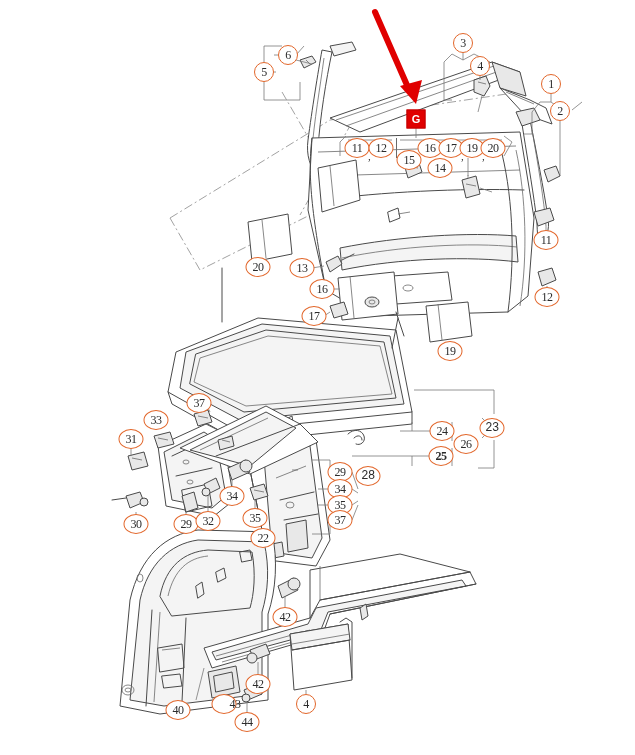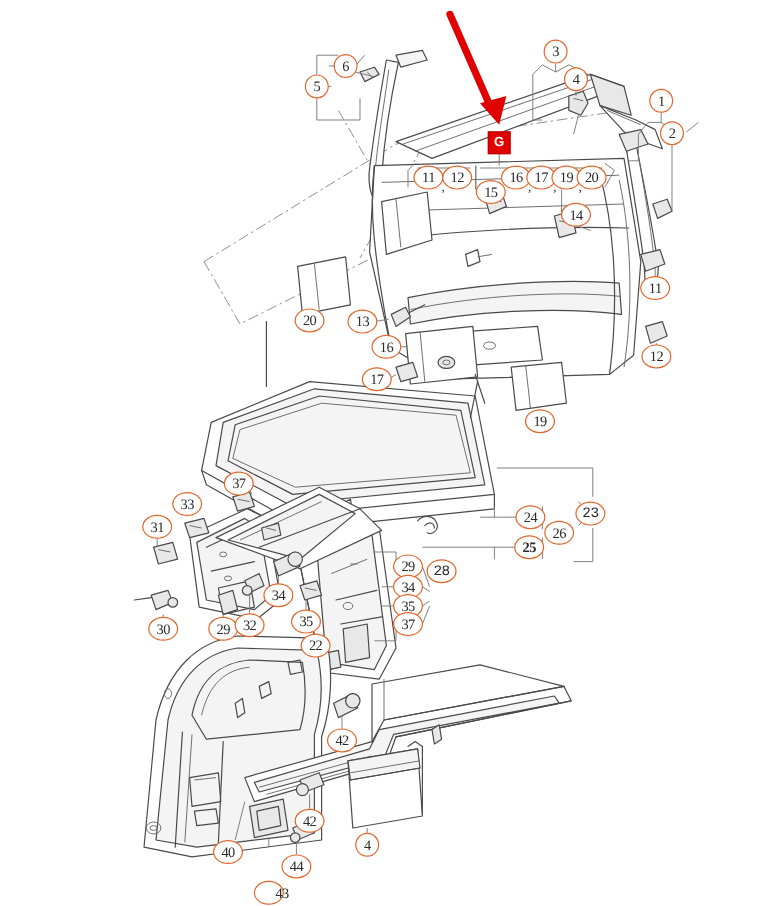--- a/index.html
+++ b/index.html
@@ -387,21 +387,21 @@
       <div class="callout c1" style="left: 480px; top: 66px;">4</div>
       <div class="callout c1" style="left: 551px; top: 84px;">1</div>
       <div class="callout c1" style="left: 560px; top: 111px;">2</div>
       <div class="callout c2" style="left: 357px; top: 148px;">11</div>
       <div class="callout c2" style="left: 381px; top: 148px;">12</div>
       <div class="callout c2" style="left: 409px; top: 160px;">15</div>
       <div class="callout c2" style="left: 430px; top: 148px;">16</div>
       <div class="callout c2" style="left: 451px; top: 148px;">17</div>
       <div class="callout c2" style="left: 472px; top: 148px;">19</div>
       <div class="callout c2" style="left: 493px; top: 148px;">20</div>
-      <div class="callout c2" style="left: 480px; top: 168px; margin-top: 11px;">14</div>
+      <div class="callout c2" style="left: 440px; top: 168px;">14</div>
       <div class="callout c2" style="left: 546px; top: 240px;">11</div>
       <div class="callout c2" style="left: 547px; top: 297px;">12</div>
       <div class="callout c2" style="left: 450px; top: 351px;">19</div>
       <div class="callout c2" style="left: 258px; top: 267px;">20</div>
       <div class="callout c2" style="left: 302px; top: 268px;">13</div>
       <div class="callout c2" style="left: 322px; top: 289px;">16</div>
       <div class="callout c2" style="left: 314px; top: 316px;">17</div>
       <div class="callout c2" style="left: 442px; top: 431px;">24</div>
       <div class="callout c2" style="left: 441px; top: 456px; font-weight: bold;">25</div>
       <div class="callout c2" style="left: 466px; top: 444px;">26</div>
@@ -415,21 +415,21 @@
       <div class="callout c2" style="left: 156px; top: 420px;">33</div>
       <div class="callout c2" style="left: 131px; top: 439px;">31</div>
       <div class="callout c2" style="left: 136px; top: 524px;">30</div>
       <div class="callout c2" style="left: 186px; top: 524px;">29</div>
       <div class="callout c2" style="left: 208px; top: 521px;">32</div>
       <div class="callout c2" style="left: 232px; top: 496px;">34</div>
       <div class="callout c2" style="left: 255px; top: 518px;">35</div>
       <div class="callout c2" style="left: 263px; top: 538px;">22</div>
       <div class="callout c2" style="left: 285px; top: 617px;">42</div>
       <div class="callout c2" style="left: 258px; top: 684px;">42</div>
-      <div class="callout c2" style="left: 178px; top: 710px; margin-left: 12px;">40</div>
-      <div class="callout c2" style="left: 224px; top: 744px; padding-left: 22px;">43</div>
+      <div class="callout c2" style="left: 178px; top: 710px;">40</div>
+      <div class="callout c2" style="left: 224px; top: 704px; padding-left: 22px;">43</div>
       <div class="callout c2" style="left: 247px; top: 722px;">44</div>
       <div class="callout c1" style="left: 306px; top: 704px;">4</div>
     </div>
 
   <div class="gbox" id="gmarker" style="left:416px;top:119px;">G</div>
 
 </div>
 
 </body></html>

